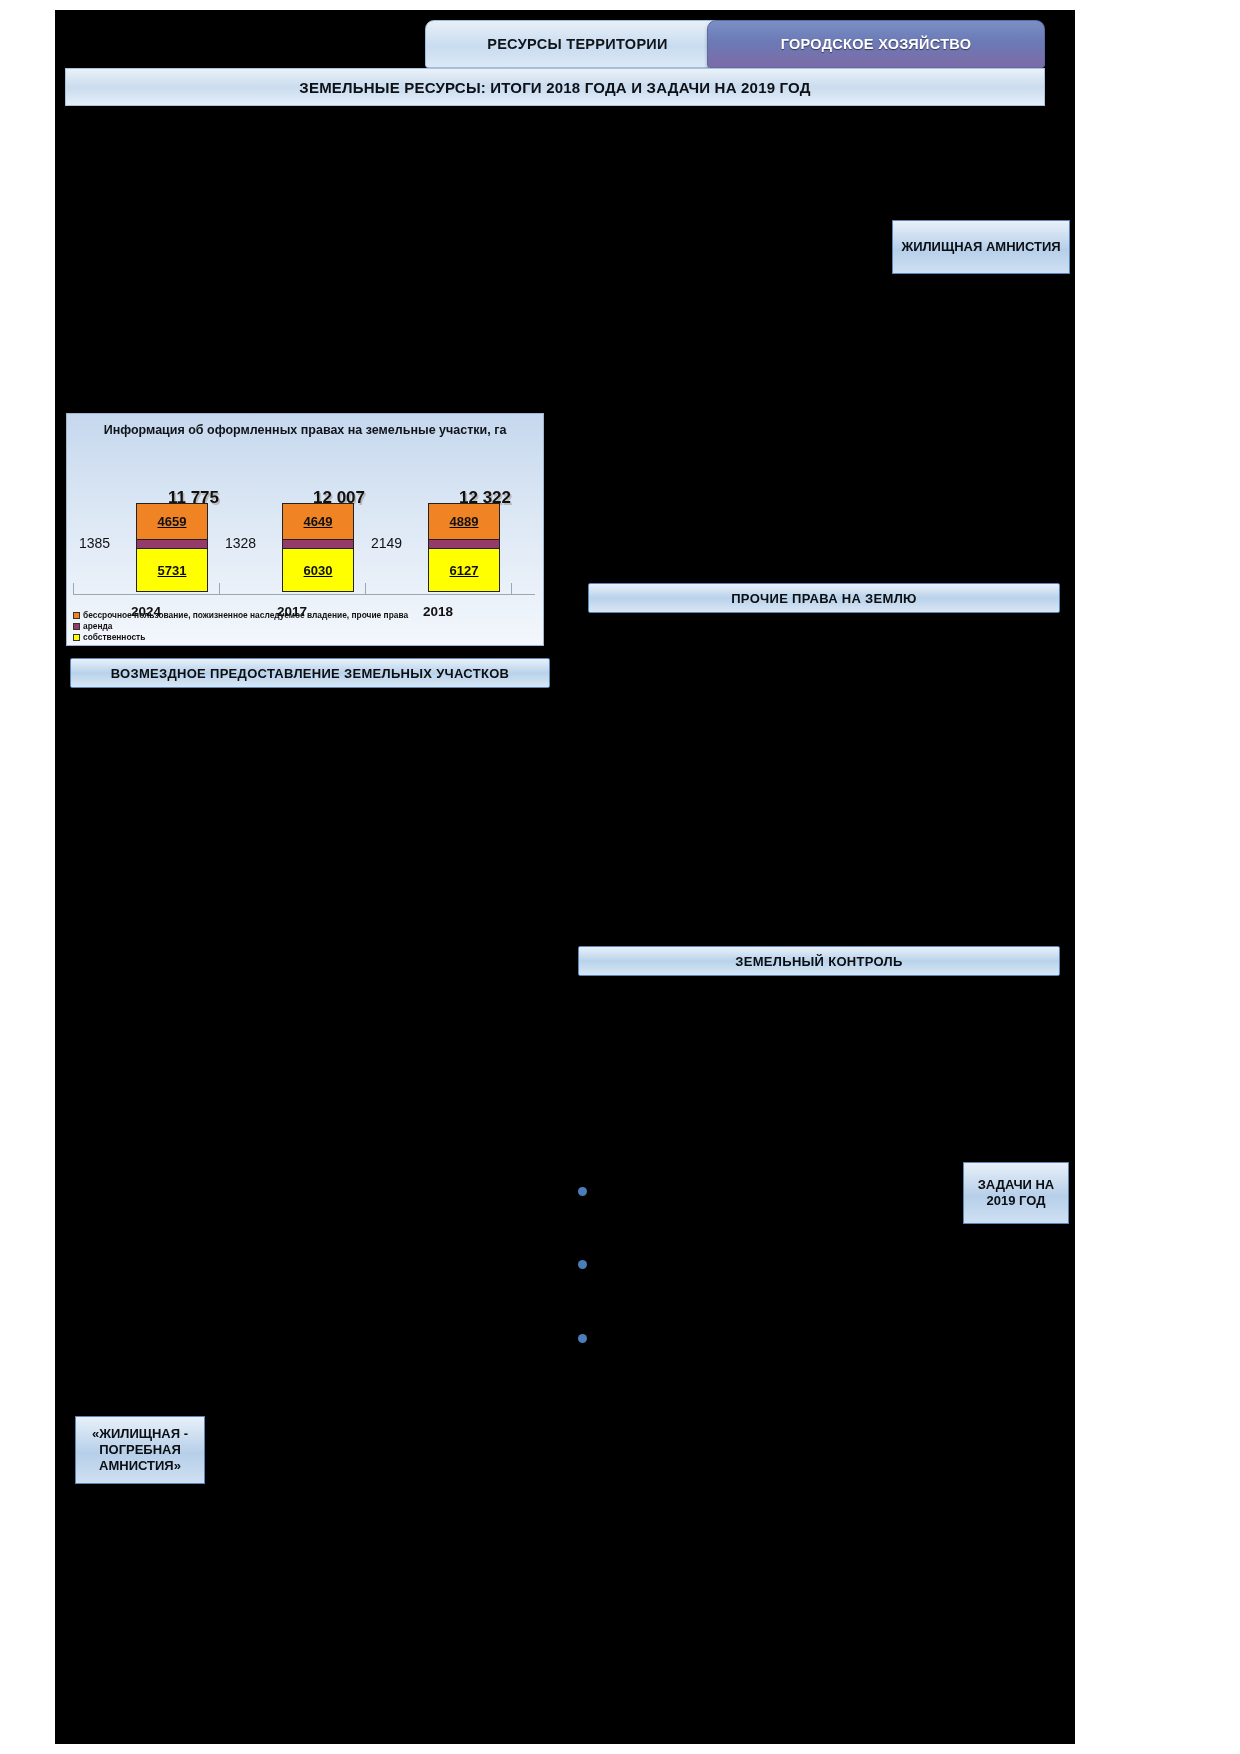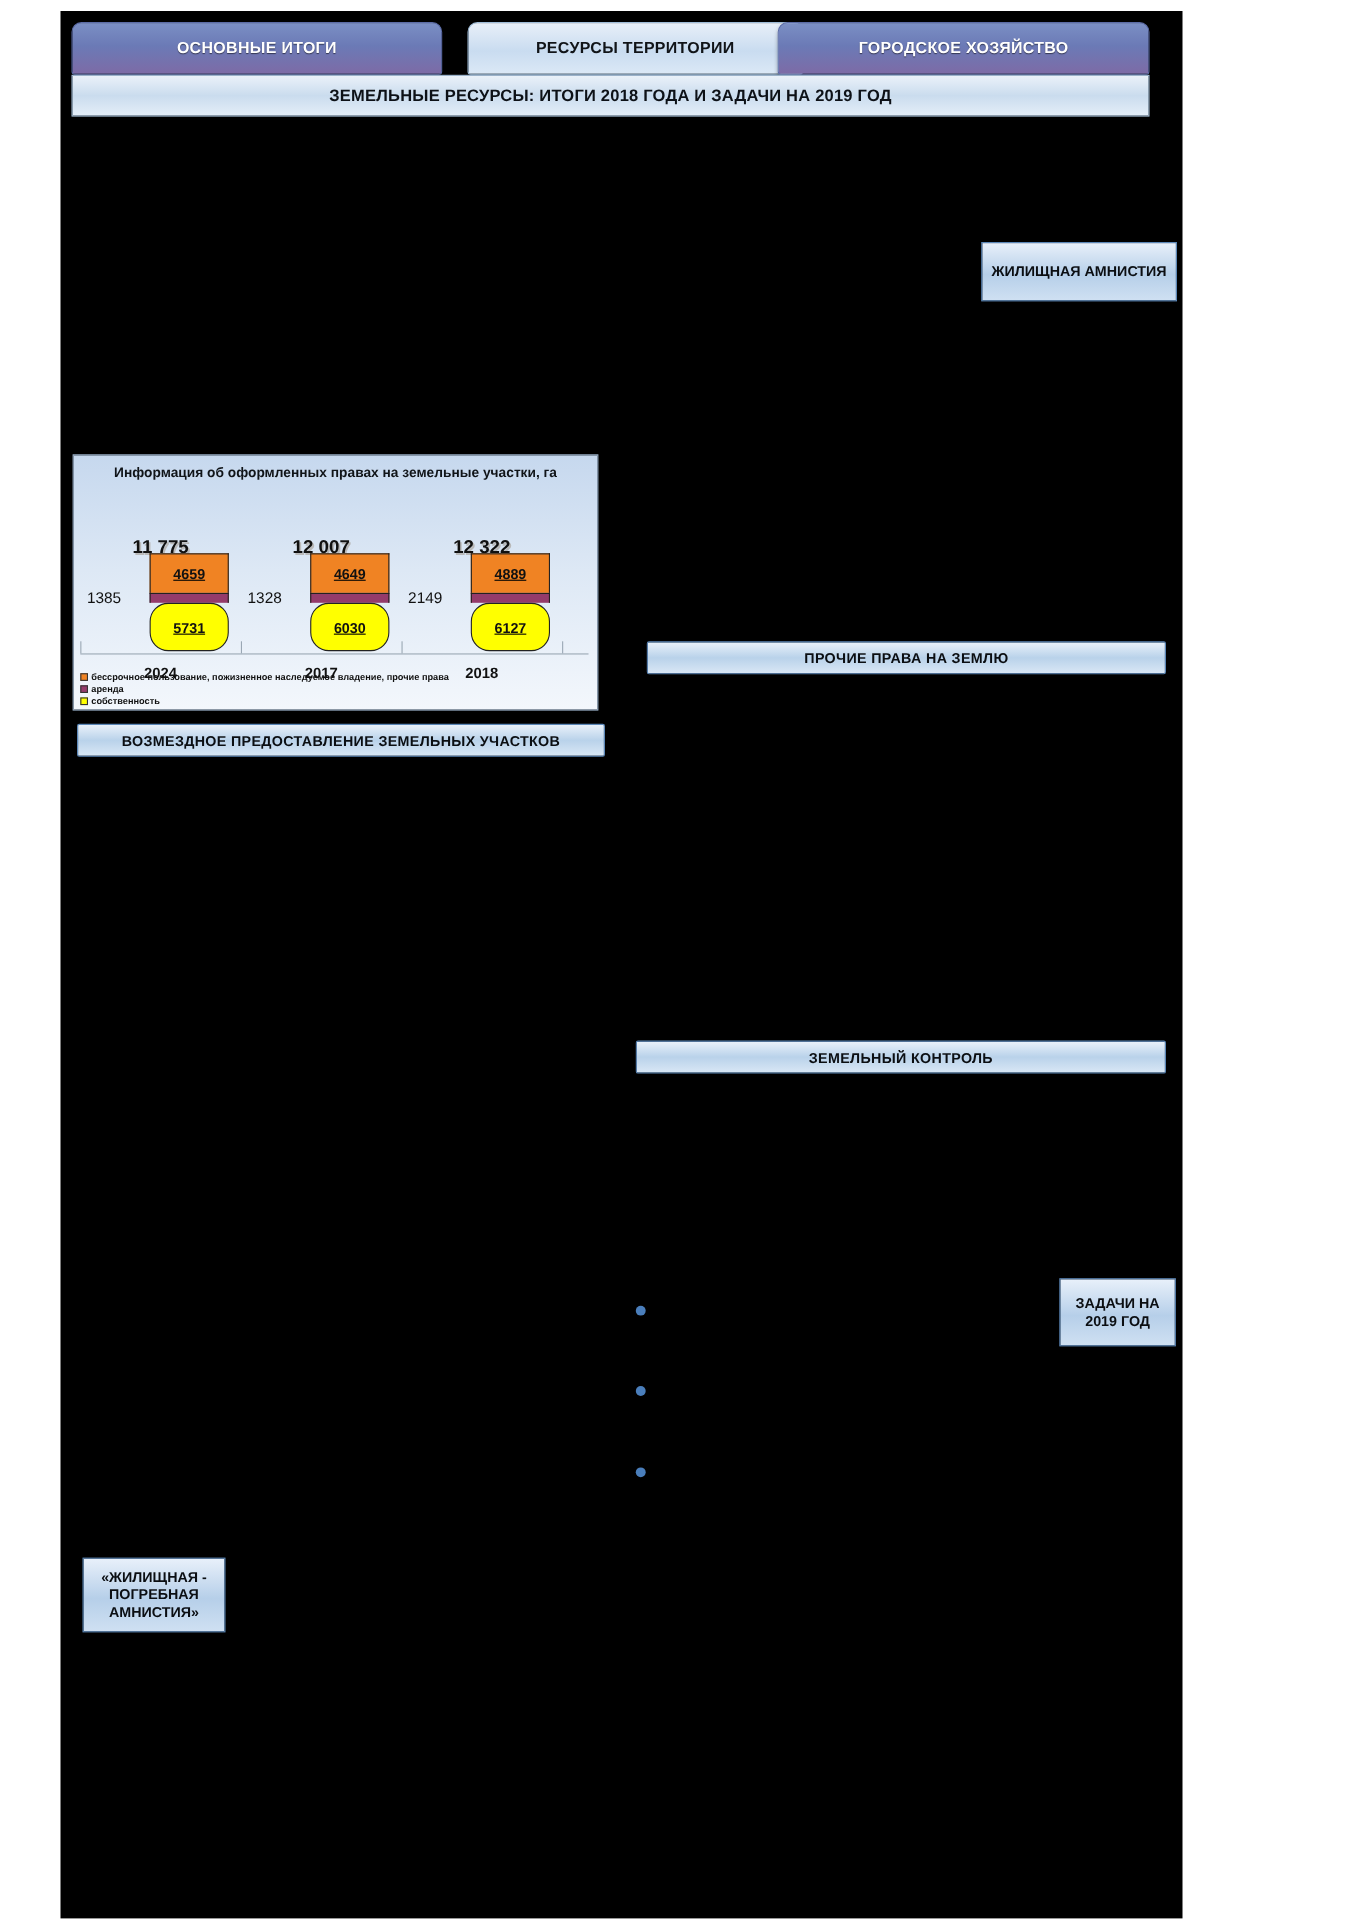--- a/index.html
+++ b/index.html
@@ -97,35 +97,35 @@
     position: absolute; left: 0; top: 8px; width: 100%;
     text-align: center; font-weight: bold; font-size: 12.5px;
     color: #101418; line-height: 1.35;
   }
   .col { position: absolute; bottom: 53px; width: 146px; }
   #col0 { left: 6px; }
   #col1 { left: 152px; }
   #col2 { left: 298px; }
   .total {
     position: absolute; top: -104px; left: 0; width: 100%;
-    text-align: center; font-weight: bold; font-size: 17px;
+    text-align: right; font-weight: bold; font-size: 17px;
     color: #111; text-shadow: 1.5px 1.5px 0 #b9b9b9;
     white-space: nowrap;
   }
   .stack {
     position: absolute; left: 63px; bottom: 0; width: 72px; text-decoration: underline;
   }
   .seg {
     border: 1.4px solid #222; border-bottom: none;
     display: flex; align-items: center; justify-content: center;
     font-weight: bold; font-size: 13px; color: #111;
   }
   .seg.orange { background: #f08323; height: 36px; }
   .seg.purple { background: #953b6b; height: 9px; font-size: 0; }
-  .seg.yellow { background: #ffff00; height: 44px; border-bottom: 1.4px solid #222; border-radius: 17px; }
+  .seg.yellow { background: #ffff00; height: 44px; border-bottom: 1.4px solid #222; }
   .sidenum {
     position: absolute; left: 6px; bottom: 41px;
     font-weight: normal; font-size: 14px; color: #111;
   }
   #axis {
     position: absolute; left: 6px; right: 8px; bottom: 50px;
     height: 1px; background: #9aa7b4;
   }
   .tickwrap { position: absolute; left: 6px; right: 8px; bottom: 39px; height: 12px; }
   .tick { position: absolute; top: -11px; width: 1px; height: 11px; background: #9aa7b4; }
@@ -146,21 +146,20 @@
   }
   #b0 { left: 523px; top: 1177px; }
   #b1 { left: 523px; top: 1250px; }
   #b2 { left: 523px; top: 1324px; }
 </style>
 </head>
 <body>
 
 <div id="slide">
 
-  <div class="tab inactive" id="tab0">ОСНОВНЫЕ ИТОГИ</div>
   <div class="tab active" id="tab1">РЕСУРСЫ ТЕРРИТОРИИ</div>
   <div class="tab inactive" id="tab2">ГОРОДСКОЕ ХОЗЯЙСТВО</div>
 
   <div id="titlebar">ЗЕМЕЛЬНЫЕ РЕСУРСЫ: ИТОГИ 2018 ГОДА И ЗАДАЧИ НА 2019 ГОД</div>
 
   <div class="secbar" id="sec-paid">ВОЗМЕЗДНОЕ ПРЕДОСТАВЛЕНИЕ ЗЕМЕЛЬНЫХ УЧАСТКОВ</div>
   <div class="secbar" id="sec-control">ЗЕМЕЛЬНЫЙ КОНТРОЛЬ</div>
   <div class="secbar" id="sec-other">ПРОЧИЕ ПРАВА НА ЗЕМЛЮ</div>
 
   <div class="callout" id="cl-housing">ЖИЛИЩНАЯ АМНИСТИЯ</div>

